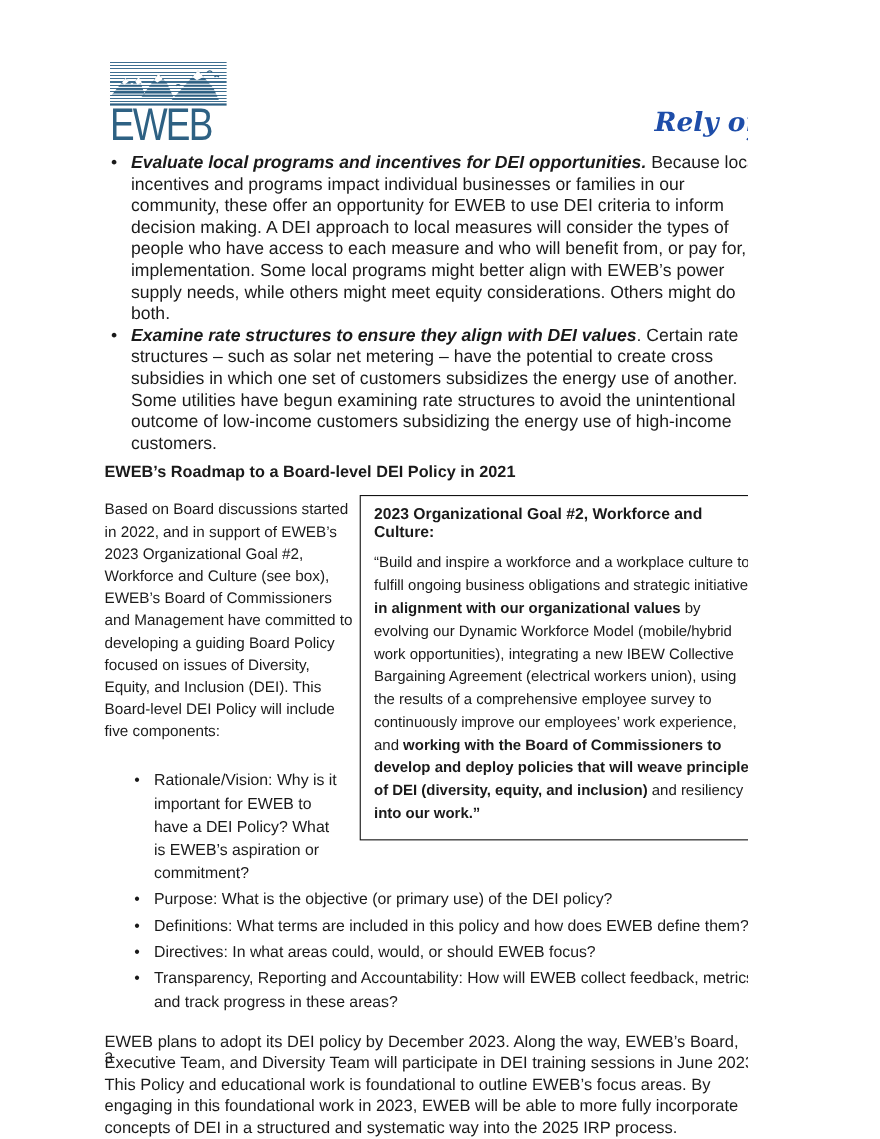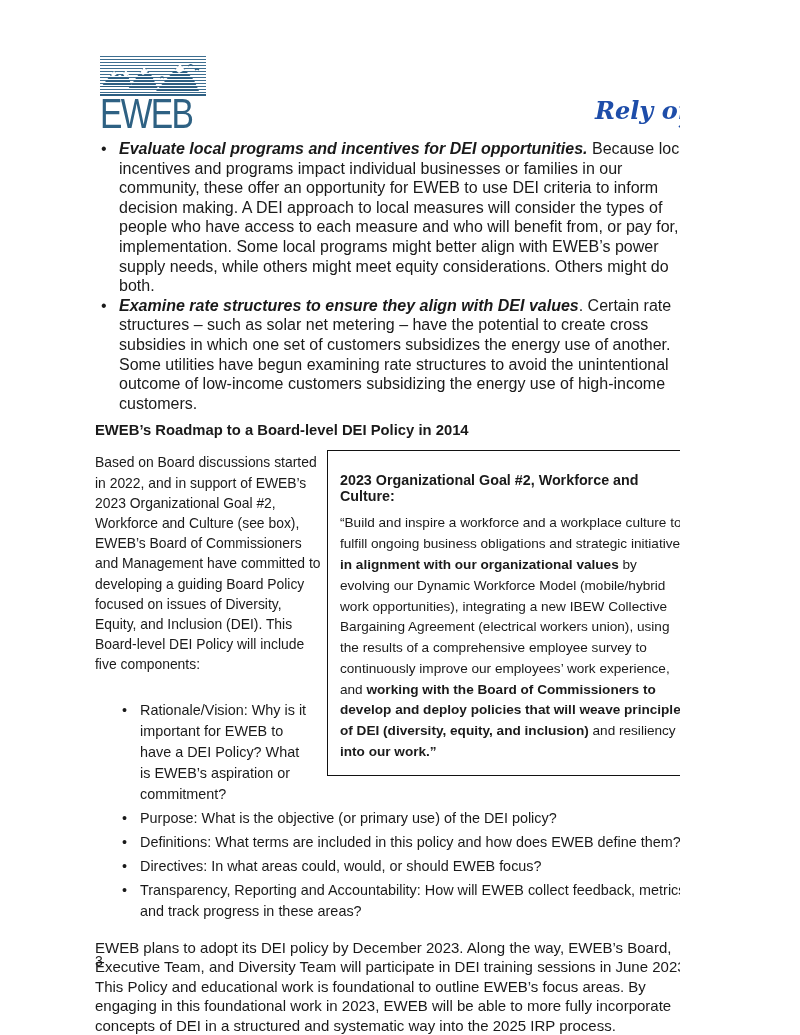--- a/index.html
+++ b/index.html
@@ -49,21 +49,21 @@
     margin:9px 0 14px 0;
   }
 
   .roadmap-section { position:relative; }
   .intro-paragraph {
     width:230px; font-size:13.9px; line-height:20.2px;
   }
   .goal-box {
     position:absolute; left:232px; top:-2px; width:377px;
     border:1.5px solid #121212;
-    padding:21px 13px 12px 12px;
+    padding:9px 13px 12px 12px;
     background:#ffffff;
     min-height:240px;
   }
   .goal-box-title { font-size:14.3px; font-weight:700; margin-bottom:9px; }
   .goal-box-body  { font-size:13.6px; line-height:20.8px; }
   .goal-box-body b { font-weight:700; }
 
   .components-list { margin-top:25px; }
   .components-list li {
     position:relative; padding-left:45px;
@@ -117,21 +117,21 @@
     <path d="M85,34 q10,7 28,1" stroke="#1e4da9" stroke-width="2" fill="none"></path>
   </svg>
 
   <div class="content">
 
     <ul class="top-bullets">
         <li><span class="lead">Evaluate local programs and incentives for DEI opportunities.</span> Because local incentives and programs impact individual businesses or families in our community, these offer an opportunity for EWEB to use DEI criteria to inform decision making. A DEI approach to local measures will consider the types of people who have access to each measure and who will benefit from, or pay for, implementation. Some local programs might better align with EWEB’s power supply needs, while others might meet equity considerations. Others might do both.</li>
         <li><span class="lead">Examine rate structures to ensure they align with DEI values</span>. Certain rate structures – such as solar net metering – have the potential to create cross subsidies in which one set of customers subsidizes the energy use of another. Some utilities have begun examining rate structures to avoid the unintentional outcome of low-income customers subsidizing the energy use of high-income customers.</li>
       </ul>
 
-    <h2 class="section-heading">EWEB’s Roadmap to a Board-level DEI Policy in 2014</h2>
+    <h2 class="section-heading">EWEB’s Roadmap to a Board-level DEI Policy in 2021</h2>
 
     <section class="roadmap-section">
       <div class="goal-box">
         <div class="goal-box-title">2023 Organizational Goal #2, Workforce and Culture:</div>
         <p class="goal-box-body"><span>“Build and inspire a workforce and a workplace culture to fulfill ongoing business obligations and strategic initiatives </span><b>in alignment with our organizational values</b><span> by evolving our Dynamic Workforce Model (mobile/hybrid work opportunities), integrating a new IBEW Collective Bargaining Agreement (electrical workers union), using the results of a comprehensive employee survey to continuously improve our employees’ work experience, and </span><b>working with the Board of Commissioners to develop and deploy policies that will weave principles of DEI (diversity, equity, and inclusion)</b><span> and resiliency </span><b>into our work.”</b></p>
       </div>
       <p class="intro-paragraph">Based on Board discussions started in 2022, and in support of EWEB’s 2023 Organizational Goal #2, Workforce and Culture (see box), EWEB’s Board of Commissioners and Management have committed to developing a guiding Board Policy focused on issues of Diversity, Equity, and Inclusion (DEI). This Board-level DEI Policy will include five components:</p>
       <ul class="components-list">
           <li class="narrow">Rationale/Vision: Why is it important for EWEB to have a DEI Policy? What is EWEB’s aspiration or commitment?</li>
           <li>Purpose: What is the objective (or primary use) of the DEI policy?</li>

